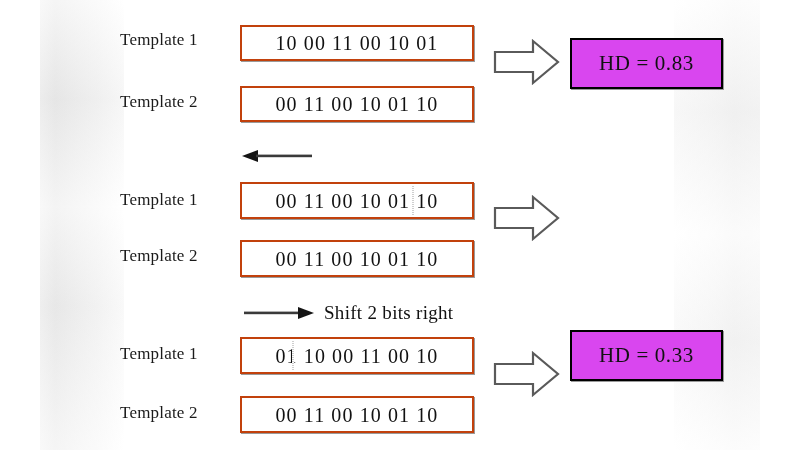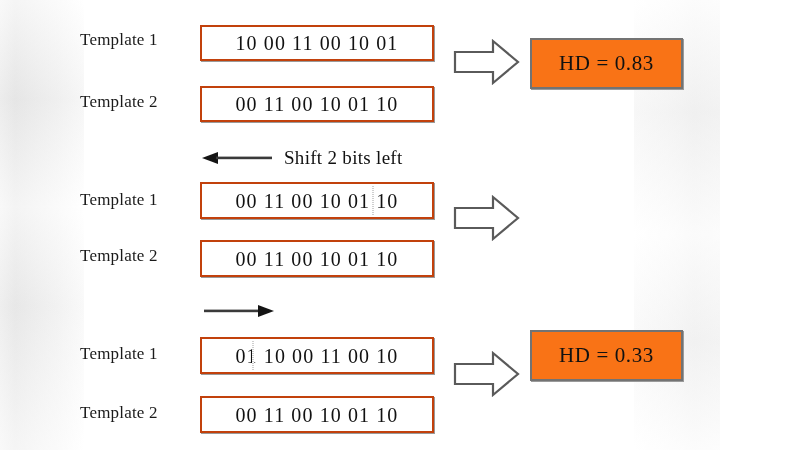--- a/index.html
+++ b/index.html
@@ -13,20 +13,21 @@
     overflow: hidden;
     font-family: "Liberation Serif", "DejaVu Serif", serif;
   }
 
   #canvas {
     position: relative;
     width: 720px;
     height: 450px;
     background: #ffffff;
     overflow: hidden;
+    margin-left: 40px;
   }
 
   
   .edge-band {
     position: absolute;
     top: 0;
     height: 450px;
     pointer-events: none;
   }
   .edge-band.left {
@@ -113,22 +114,22 @@
 
   
   .block-arrow {
     position: absolute;
   }
 
   
   .hd-box {
     position: absolute;
     box-sizing: border-box;
-    background: #f97316;
-    border: 2px solid #737373;
+    background: #d946ef;
+    border: 2px solid #000000;
     box-shadow: 1px 1px 0 #9a9a9a;
     display: flex;
     align-items: center;
     justify-content: center;
   }
   .hd-text {
     font-size: 21px;
     color: #111111;
     letter-spacing: 0.6px;
     white-space: nowrap;
@@ -183,21 +184,20 @@
     <span class="hd-text">HD = 0.83</span>
   </div>
 
   <div class="shift-note" style="left:202px; top:148px;">
     <span>
       <svg class="thin-arrow" width="72" height="16" viewBox="0 0 72 16" xmlns="http://www.w3.org/2000/svg">
         <path d="M0,8 L16,2 L16,14 Z" fill="#141414"></path>
         <rect x="14" y="6.6" width="56" height="2.6" fill="#3a3a3a"></rect>
       </svg>
     </span>
-    <span class="shift-label">Shift 2 bits left</span>
   </div>
 
   <div class="row-label" style="left:80px; top:191px;">Template 1</div>
 
   <div class="bits-box" style="left:200px; top:182px; width:234px; height:37px;">
     <span class="bits-text">00 11 00 10 01 10</span>
     <span class="shift-divider" style="left:170px;"></span>
   </div>
 
   <div class="row-label" style="left:80px; top:247px;">Template 2</div>
@@ -213,20 +213,21 @@
   </div>
 
 
   <div class="shift-note" style="left:202px; top:303px;">
     <span>
       <svg class="thin-arrow" width="72" height="16" viewBox="0 0 72 16" xmlns="http://www.w3.org/2000/svg">
         <rect x="2" y="6.6" width="56" height="2.6" fill="#3a3a3a"></rect>
         <path d="M72,8 L56,2 L56,14 Z" fill="#141414"></path>
       </svg>
     </span>
+    <span class="shift-label">Shift 2 bits right</span>
   </div>
 
   <div class="row-label" style="left:80px; top:345px;">Template 1</div>
 
   <div class="bits-box" style="left:200px; top:337px; width:234px; height:37px;">
     <span class="bits-text">01 10 00 11 00 10</span>
     <span class="shift-divider" style="left:50px;"></span>
   </div>
 
   <div class="row-label" style="left:80px; top:404px;">Template 2</div>

